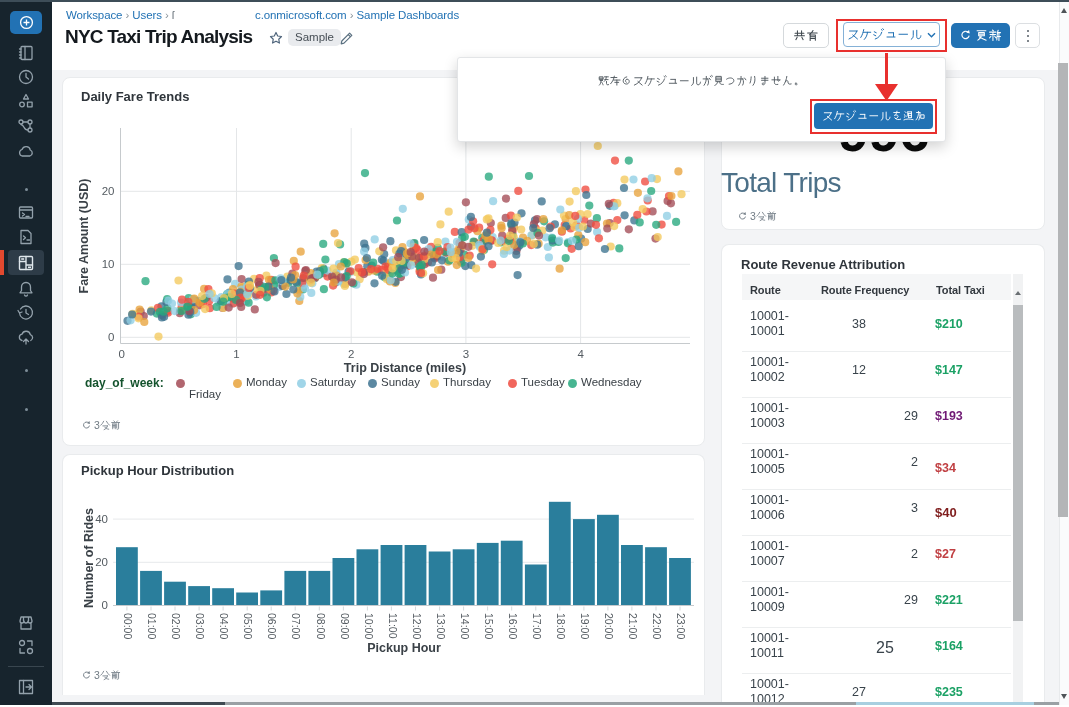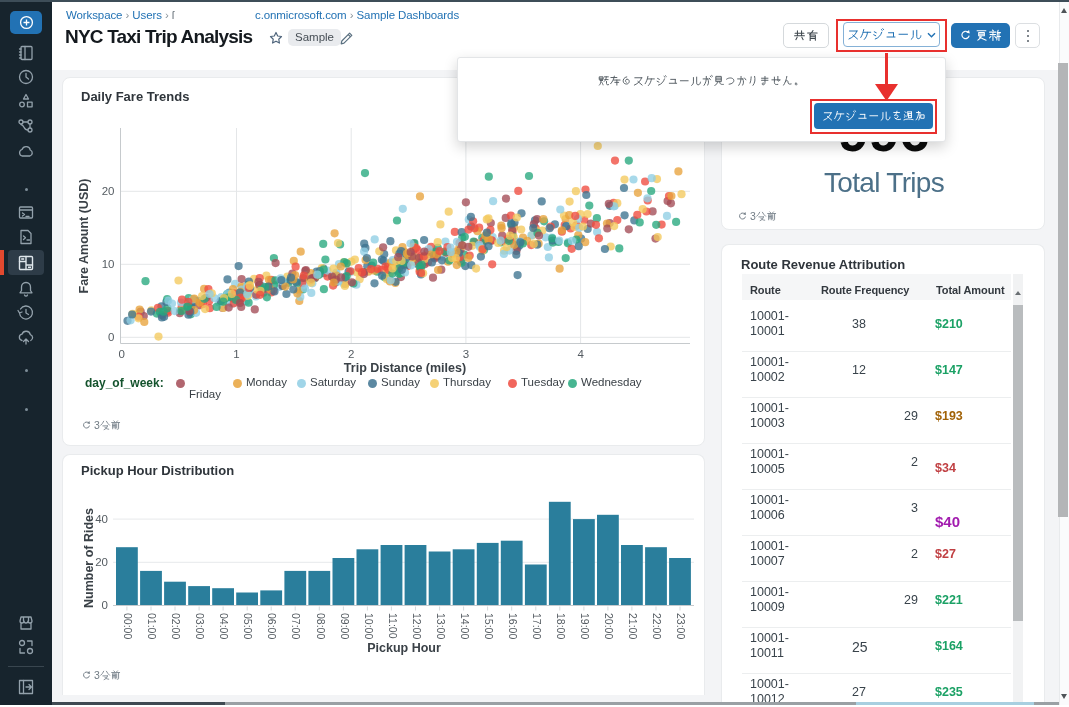--- a/index.html
+++ b/index.html
@@ -897,70 +897,70 @@
       <path d="M13.2 0 L14.2 5.2 L9.1 3.8 Z" fill="#707b84"></path>
     </svg>
     <svg width="27" height="10.5" viewBox="0 0 27 10.5" style="overflow:visible">
       <text x="0.0" y="8.6" font-size="10.5px" fill="#707b84" font-family="Liberation Sans">3</text>
       <path transform="translate(5.9,0) scale(0.1050)" d="M36 12 C30 26 20 40 8 50 M62 12 C70 26 80 40 92 50 M28 56 H72 M72 56 C70 72 58 84 40 92 M46 68 C52 78 64 86 84 88" stroke="#707b84" stroke-width="8.0" fill="none" stroke-linecap="round" stroke-linejoin="round"></path>
       <path transform="translate(16.4,0) scale(0.1050)" d="M32 8 L40 16 M68 8 L60 16 M12 24 H88 M22 38 H46 M22 38 V84 M46 38 V84 M22 52 H46 M22 66 H46 M60 36 V76 M78 30 V80 C78 88 72 90 64 88" stroke="#707b84" stroke-width="8.0" fill="none" stroke-linecap="round" stroke-linejoin="round"></path>
     </svg>
   </div>
 <div class="abs" style="left:721px;top:77px;width:324px;height:153px;background:#fff;border:1px solid #e9ebed;border-radius:8px"></div>
 <div class="abs" style="left:721px;width:326px;text-align:center;font-size:55px;font-weight:bold;color:#0b0b0b;top:99.5px">996</div>
-<div class="abs" style="left:721px;top:167px;width:326px;text-align:center;font-size:28px;letter-spacing:-0.7px;color:#4c7088">Total Trips</div>
+<div class="abs" style="left:721px;top:167px;width:326px;font-size:28px;letter-spacing:-0.7px;color:#4c7088">Total Trips</div>
 <div style="position:absolute;left:738px;top:211px;display:flex;align-items:center;gap:3px">
     <svg width="9" height="9" viewBox="0 0 16 16" style="overflow:visible">
       <path d="M11.6 3.2 A5.3 5.3 0 1 0 13.3 8.2" stroke="#707b84" stroke-width="1.7" fill="none"></path>
       <path d="M13.2 0 L14.2 5.2 L9.1 3.8 Z" fill="#707b84"></path>
     </svg>
     <svg width="27" height="10.5" viewBox="0 0 27 10.5" style="overflow:visible">
       <text x="0.0" y="8.6" font-size="10.5px" fill="#707b84" font-family="Liberation Sans">3</text>
       <path transform="translate(5.9,0) scale(0.1050)" d="M36 12 C30 26 20 40 8 50 M62 12 C70 26 80 40 92 50 M28 56 H72 M72 56 C70 72 58 84 40 92 M46 68 C52 78 64 86 84 88" stroke="#707b84" stroke-width="8.0" fill="none" stroke-linecap="round" stroke-linejoin="round"></path>
       <path transform="translate(16.4,0) scale(0.1050)" d="M32 8 L40 16 M68 8 L60 16 M12 24 H88 M22 38 H46 M22 38 V84 M46 38 V84 M22 52 H46 M22 66 H46 M60 36 V76 M78 30 V80 C78 88 72 90 64 88" stroke="#707b84" stroke-width="8.0" fill="none" stroke-linecap="round" stroke-linejoin="round"></path>
     </svg>
   </div>
 <div class="abs" style="left:721px;top:244px;width:324px;height:463px;background:#fff;border:1px solid #e9ebed;border-radius:8px 8px 0 0;border-bottom:none;overflow:hidden">
     <div style="position:absolute;left:19px;top:12px;font-size:13px;font-weight:bold;color:#2f353b">Route Revenue Attribution</div>
     <div style="position:absolute;left:20px;top:29px;width:269px;height:26px;background:#f5f6f7"></div>
     <div style="position:absolute;left:28px;top:39px;font-size:11px;letter-spacing:-0.1px;font-weight:bold;color:#32383e">Route</div>
     <div style="position:absolute;left:99px;top:39px;font-size:11px;letter-spacing:-0.1px;font-weight:bold;color:#32383e">Route Frequency</div>
-    <div style="position:absolute;left:214px;top:39px;font-size:11px;letter-spacing:-0.1px;font-weight:bold;color:#32383e">Total Amount</div>
+    <div style="position:absolute;left:214px;top:39px;font-size:11px;letter-spacing:-0.1px;font-weight:bold;color:#32383e">Total Taxi</div>
     <div style="position:absolute;left:291px;top:29px;width:10px;height:434px;background:#f1f2f3"></div>
     <div style="position:absolute;left:291px;top:60px;width:10px;height:316px;background:#b9bcbe"></div>
     <div style="position:absolute;left:293px;top:46px;width:0;height:0;border-left:3px solid transparent;border-right:3px solid transparent;border-bottom:4px solid #6a6f73"></div>
     <div style="position:absolute;left:28px;top:64px;font-size:12.5px;color:#39434b;line-height:15px">10001-<br>10001</div>
     <div style="position:absolute;left:130px;top:72px;width:66px;text-align:left;font-size:12.5px;color:#39434b">38</div>
     <div style="position:absolute;left:213px;top:72px;font-size:12.5px;font-weight:bold;color:#1ba165">$210</div>
     <div style="position:absolute;left:28px;top:110px;font-size:12.5px;color:#39434b;line-height:15px">10001-<br>10002</div>
     <div style="position:absolute;left:130px;top:118px;width:66px;font-size:12.5px;color:#39434b">12</div>
     <div style="position:absolute;left:213px;top:118px;font-size:12.5px;font-weight:bold;color:#1ba165">$147</div>
     <div style="position:absolute;left:20px;top:106px;width:269px;height:1px;background:#eceeef"></div>
     <div style="position:absolute;left:28px;top:156px;font-size:12.5px;color:#39434b;line-height:15px">10001-<br>10003</div>
     <div style="position:absolute;left:130px;top:164px;width:66px;text-align:right;font-size:12.5px;color:#39434b">29</div>
-    <div style="position:absolute;left:213px;top:164px;font-size:12.5px;font-weight:bold;color:#a16207">$193</div>
+    <div style="position:absolute;left:213px;top:164px;font-size:12.5px;font-weight:bold;color:#701a75">$193</div>
     <div style="position:absolute;left:20px;top:152px;width:269px;height:1px;background:#eceeef"></div>
     <div style="position:absolute;left:28px;top:202px;font-size:12.5px;color:#39434b;line-height:15px">10001-<br>10005</div>
     <div style="position:absolute;left:130px;top:210px;width:66px;text-align:right;font-size:12.5px;color:#39434b">2</div>
     <div style="position:absolute;left:213px;top:216px;font-size:12.5px;font-weight:bold;color:#c03f42">$34</div>
     <div style="position:absolute;left:20px;top:198px;width:269px;height:1px;background:#eceeef"></div>
     <div style="position:absolute;left:28px;top:248px;font-size:12.5px;color:#39434b;line-height:15px">10001-<br>10006</div>
     <div style="position:absolute;left:130px;top:256px;width:66px;text-align:right;font-size:12.5px;color:#39434b">3</div>
-    <div style="position:absolute;left:213px;top:268px;font-size:15px;font-weight:bold;color:#a21caf">$40</div>
+    <div style="position:absolute;left:213px;top:260px;font-size:13px;font-weight:bold;color:#7f1d1d">$40</div>
     <div style="position:absolute;left:20px;top:244px;width:269px;height:1px;background:#eceeef"></div>
     <div style="position:absolute;left:28px;top:294px;font-size:12.5px;color:#39434b;line-height:15px">10001-<br>10007</div>
     <div style="position:absolute;left:130px;top:302px;width:66px;text-align:right;font-size:12.5px;color:#39434b">2</div>
     <div style="position:absolute;left:213px;top:302px;font-size:12.5px;font-weight:bold;color:#c03f42">$27</div>
     <div style="position:absolute;left:20px;top:290px;width:269px;height:1px;background:#eceeef"></div>
     <div style="position:absolute;left:28px;top:340px;font-size:12.5px;color:#39434b;line-height:15px">10001-<br>10009</div>
     <div style="position:absolute;left:130px;top:348px;width:66px;text-align:right;font-size:12.5px;color:#39434b">29</div>
     <div style="position:absolute;left:213px;top:348px;font-size:12.5px;font-weight:bold;color:#1ba165">$221</div>
     <div style="position:absolute;left:20px;top:336px;width:269px;height:1px;background:#eceeef"></div>
     <div style="position:absolute;left:28px;top:386px;font-size:12.5px;color:#39434b;line-height:15px">10001-<br>10011</div>
-    <div style="position:absolute;left:130px;top:394px;width:66px;text-align:left;font-size:14px;color:#39434b">25</div>
+    <div style="position:absolute;left:130px;top:394px;width:66px;text-align:center;font-size:16px;color:#39434b">25</div>
     <div style="position:absolute;left:213px;top:394px;font-size:12.5px;font-weight:bold;color:#1ba165">$164</div>
     <div style="position:absolute;left:20px;top:382px;width:269px;height:1px;background:#eceeef"></div>
     <div style="position:absolute;left:28px;top:432px;font-size:12.5px;color:#39434b;line-height:15px">10001-<br>10012</div>
     <div style="position:absolute;left:130px;top:440px;width:66px;text-align:left;font-size:12.5px;color:#39434b">27</div>
     <div style="position:absolute;left:213px;top:440px;font-size:12.5px;font-weight:bold;color:#1ba165">$235</div>
     <div style="position:absolute;left:20px;top:428px;width:269px;height:1px;background:#eceeef"></div>
   </div>
 <div class="abs" style="left:457px;top:57px;width:489px;height:85px;background:#fff;border:1px solid #e3e5e7;border-radius:3px;box-shadow:0 5px 14px rgba(0,0,0,0.18)"></div>
 <div class="abs" style="left:598px;top:72.5px"><svg width="207" height="11.5" viewBox="0 0 207 11.5" style="overflow:visible">
       <path transform="translate(0.0,0) scale(0.1150)" d="M14 16 H44 V40 H14 Z M14 28 H44 M18 48 H40 M26 48 C26 66 22 78 12 88 M30 60 C38 70 42 78 44 86 M56 16 H90 M72 16 C72 32 66 46 54 56 M58 40 H88 M74 56 V74 C74 84 80 88 92 84" stroke="#50585f" stroke-width="8.0" fill="none" stroke-linecap="round" stroke-linejoin="round"></path>

